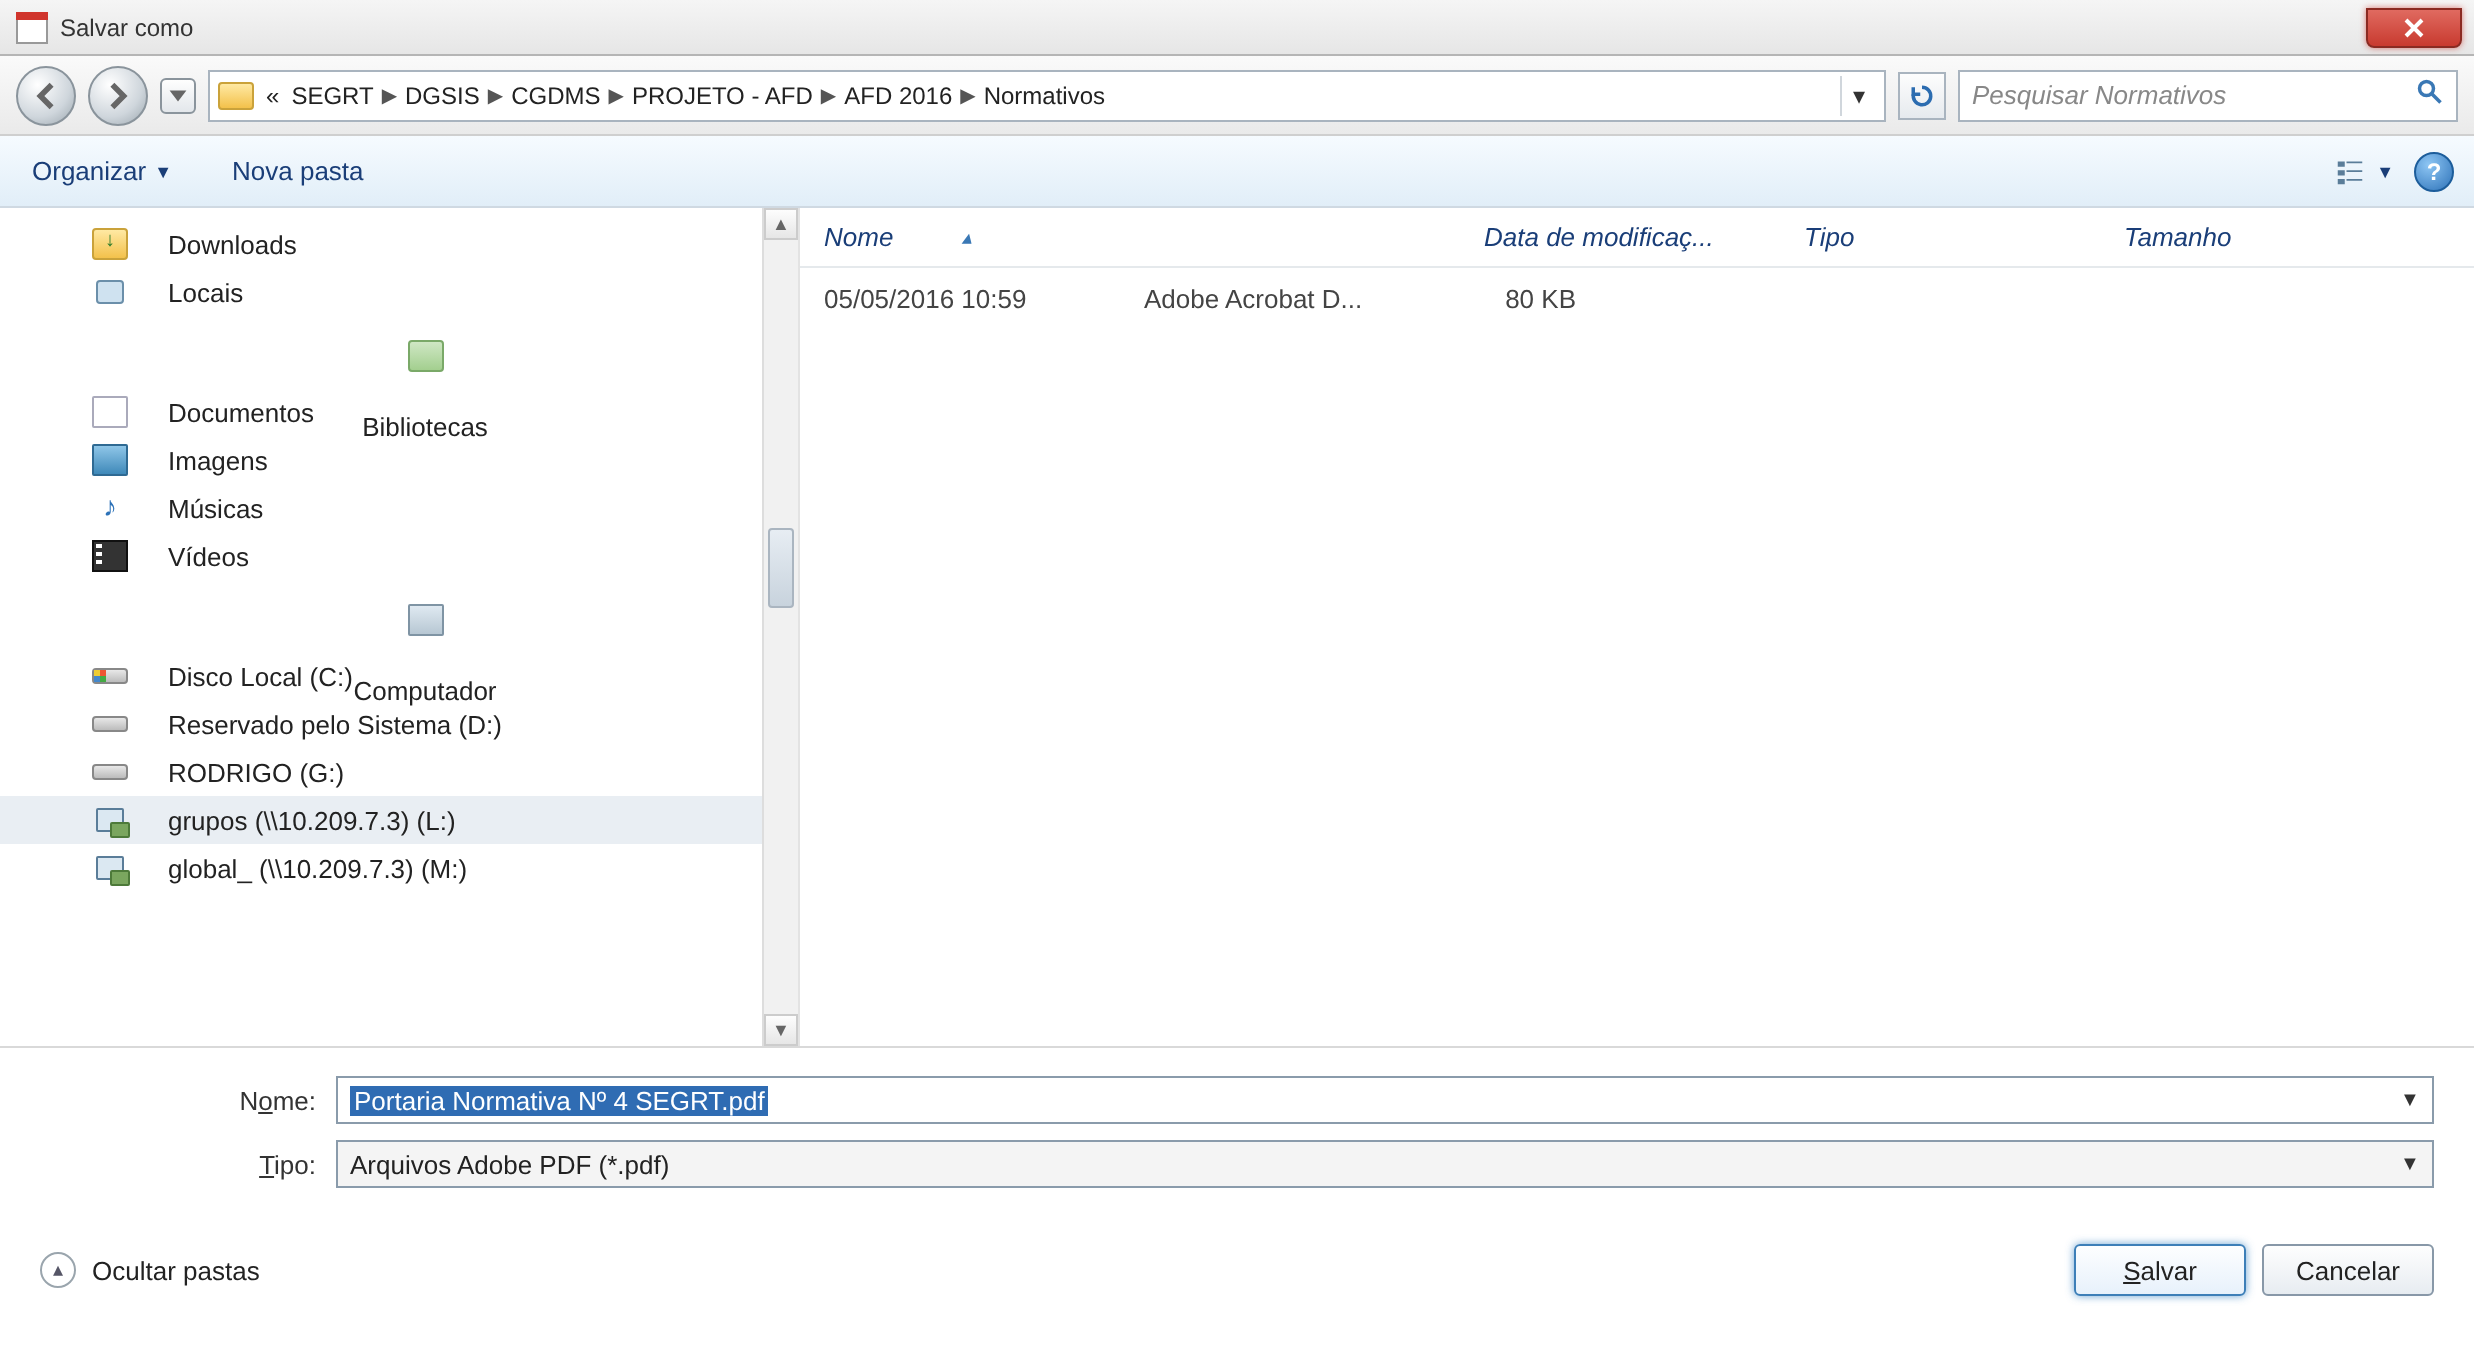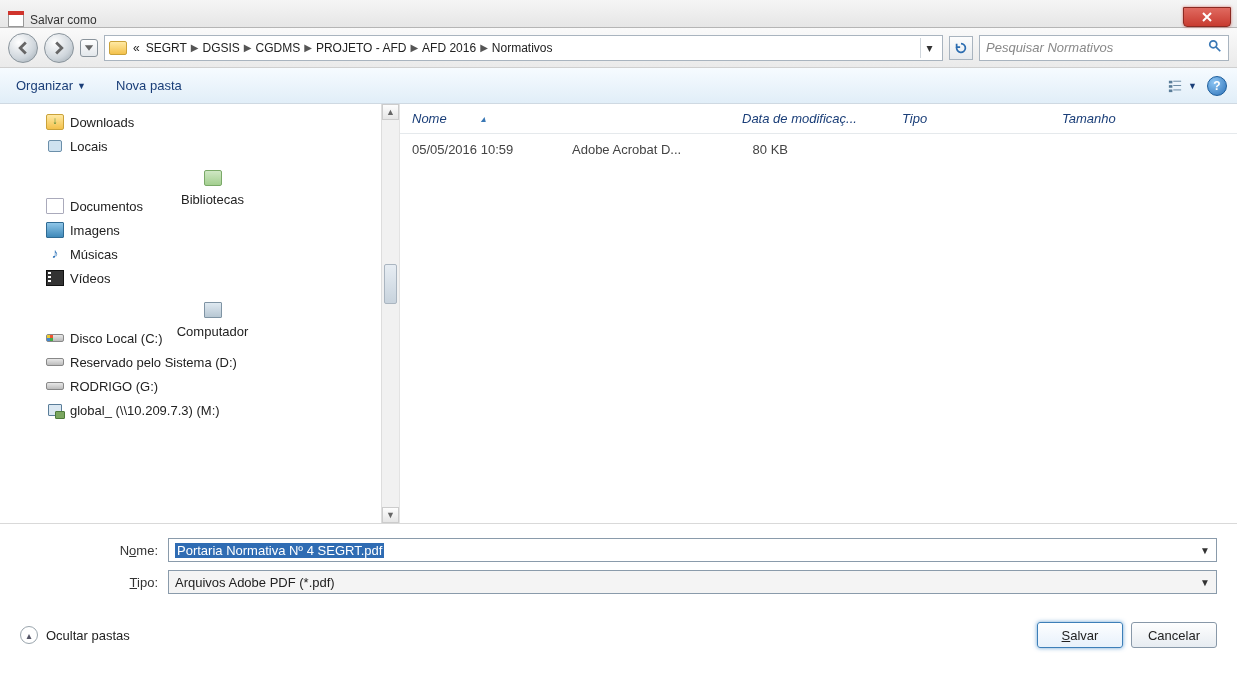--- a/index.html
+++ b/index.html
@@ -1,21 +1,21 @@
 <!DOCTYPE html>
 <html><head>
 <meta charset="utf-8">
 <style>
   * { box-sizing: border-box; }
   html, body { margin:0; padding:0; font-family: "Segoe UI", Tahoma, sans-serif; font-size:13px; color:#222; }
   body { width:1237px; height:685px; background:#fff; }
 
   
   .titlebar {
-    height:28px; display:flex; align-items:flex-end;
+    height:28px; display:flex; align-items:center;
     background:linear-gradient(#f5f5f5,#e6e6e6);
     border-bottom:1px solid #b5b5b5;
     position:relative;
   }
   .titlebar .app-icon { width:16px; height:16px; margin:0 6px 0 8px; position:relative; }
   .titlebar .app-icon::before{ content:""; position:absolute; inset:0; background:#fff; border:1px solid #999; }
   .titlebar .app-icon::after{ content:""; position:absolute; top:0; left:0; right:0; height:4px; background:#d0342c; }
   .titlebar .title { font-size:12px; color:#333; }
   .titlebar .spacer{ flex:1; }
   .close-btn {
@@ -73,21 +73,21 @@
   .tree {
     width:400px; border-right:1px solid #e3e3e3; padding:6px 0;
     overflow:hidden; position:relative; background:#fff;
   }
   .tree .scroll { position:absolute; right:0; top:0; bottom:0; width:18px; background:#f1f1f1; border-left:1px solid #ddd;}
   .tree .scroll .up,.tree .scroll .down{height:16px;display:flex;align-items:center;justify-content:center;color:#666;font-size:9px;background:linear-gradient(#fdfdfd,#e6e6e6);border:1px solid #ccc;}
   .tree .scroll .down{position:absolute;bottom:0;left:0;right:0;}
   .tree .scroll .thumb{position:absolute;left:2px;right:2px;top:160px;height:40px;background:linear-gradient(#e7edf3,#c8d3dd);border:1px solid #aab5c0;border-radius:2px;}
 
   .tree ul{list-style:none;margin:0;padding:0;}
-  .tree li{display:flex;align-items:center;height:24px;padding-left:46px;gap:6px;white-space:nowrap;}
+  .tree li{display:flex;align-items:center;height:24px;padding-left:46px;gap:20px;white-space:nowrap;}
   .tree li.section{padding-left:26px;font-weight:normal;margin-top:12px;flex-direction:column;}
   .tree li.section:first-child{margin-top:0;}
   .tree li.selected{background:#e9eef3;}
   .tree .ticon{width:18px;height:16px;flex-shrink:0;display:inline-block;position:relative;}
   .ico-down::before{content:"";position:absolute;inset:0;background:linear-gradient(#ffe9a3,#f3c14b);border:1px solid #caa23a;border-radius:2px;}
   .ico-down::after{content:"↓";position:absolute;inset:0;color:#2a7a2a;font-size:10px;text-align:center;line-height:14px;}
   .ico-places::before{content:"";position:absolute;inset:2px;border:1px solid #6b8faa;border-radius:2px;background:#cfe2f0;}
   .ico-lib::before{content:"";position:absolute;inset:0;background:linear-gradient(#cfe7c4,#a3cf8f);border:1px solid #7aa968;border-radius:2px;}
   .ico-doc::before{content:"";position:absolute;inset:0;background:#fff;border:1px solid #aab;border-radius:1px;}
   .ico-img::before{content:"";position:absolute;inset:0;background:linear-gradient(#8fc6e8,#3f89b9);border:1px solid #2f6a93;border-radius:1px;}
@@ -270,20 +270,24 @@
           <span>Disco Local (C:)</span>
         </li>
       <li>
           <span class="ticon ico-hdd"></span>
           <span>Reservado pelo Sistema (D:)</span>
         </li>
       <li>
           <span class="ticon ico-hdd"></span>
           <span>RODRIGO (G:)</span>
         </li>
+      <li class="selected">
+          <span class="ticon ico-net"></span>
+          <span>grupos (\\10.209.7.3) (L:)</span>
+        </li>
       <li>
           <span class="ticon ico-net"></span>
           <span>global_ (\\10.209.7.3) (M:)</span>
         </li>
     </ul>
     <div class="scroll">
       <div class="up">▲</div>
       <div class="thumb"></div>
       <div class="down">▼</div>
     </div>

